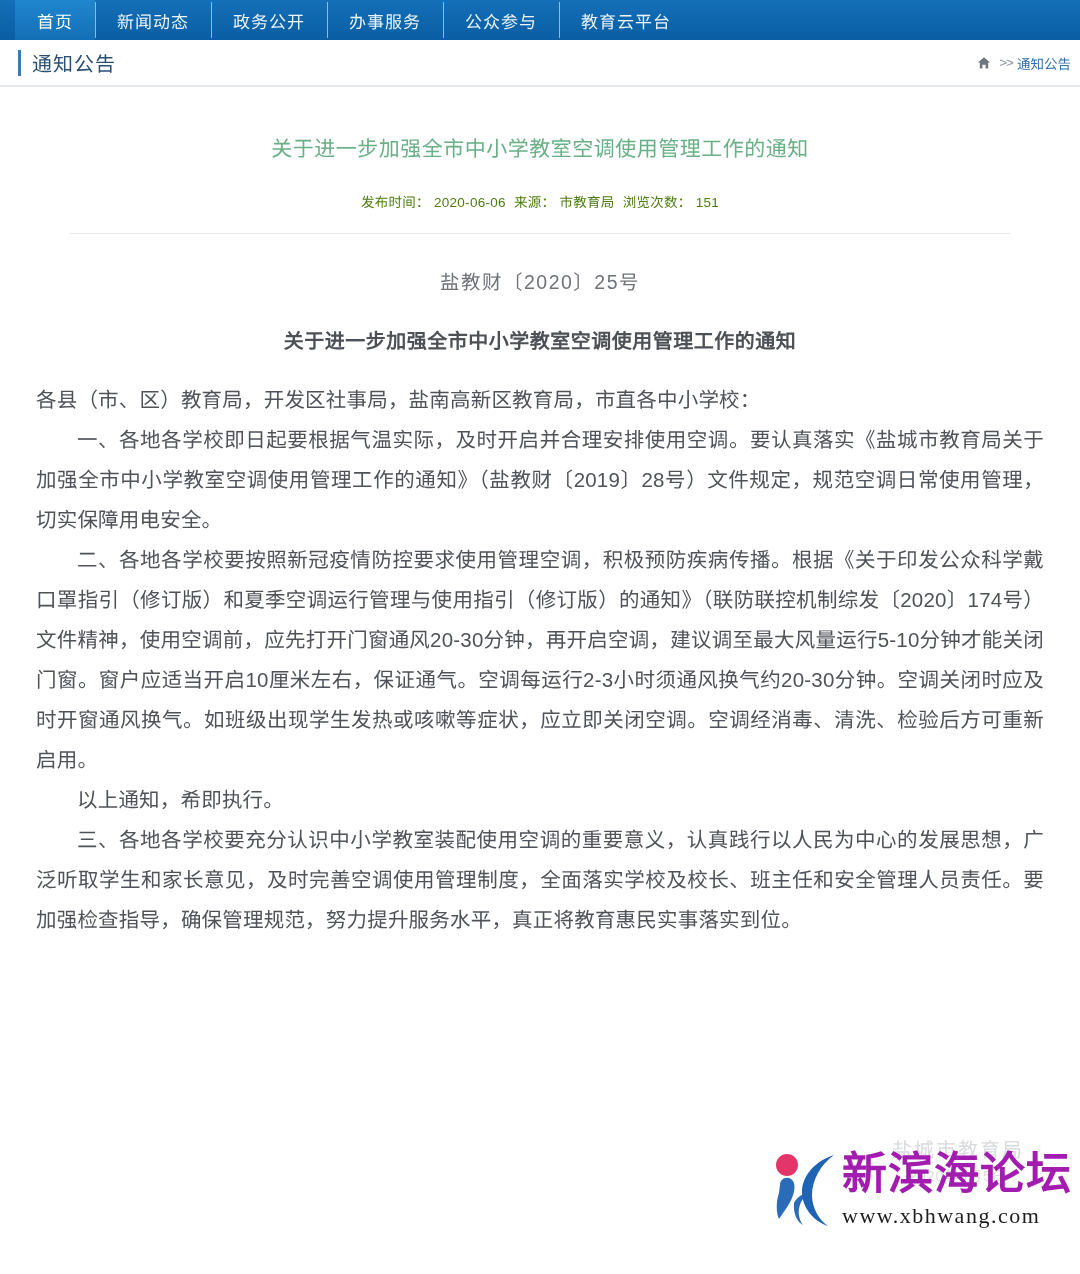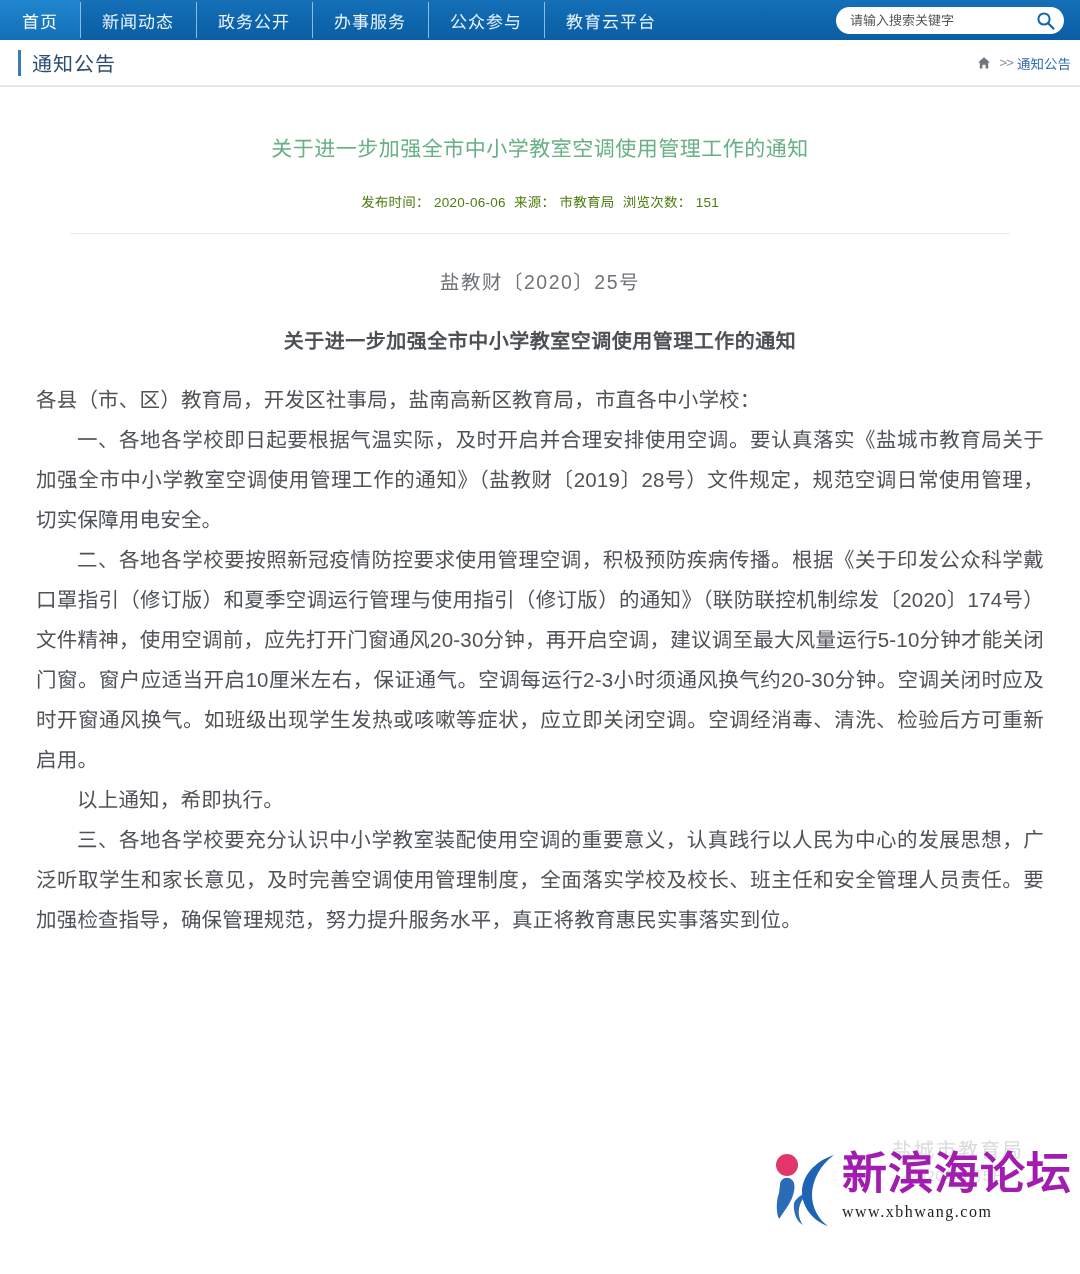--- a/index.html
+++ b/index.html
@@ -17,20 +17,21 @@
   }
 
   
   .topnav {
     height: 40px;
     background: linear-gradient(to bottom, #1570b8 0%, #0e66ad 50%, #0b5ea3 100%);
     display: flex;
     align-items: stretch;
     position: relative;
     overflow: hidden;
+    padding-left: 15px;
   }
   .nav-item {
     display: flex;
     align-items: center;
     justify-content: center;
     color: #eaf4fc;
     font-size: 17px;
     letter-spacing: 1px;
     padding: 0 22px;
     position: relative;
@@ -234,21 +235,21 @@
     color: #a21caf;
     letter-spacing: 1px;
     line-height: 1;
     white-space: nowrap;
   }
   .wm-url {
     position: absolute;
     left: 86px;
     top: 58px;
     font-family: "Liberation Serif", "DejaVu Serif", serif;
-    font-size: 16px;
+    font-size: 22px;
     color: #1d1d1d;
     letter-spacing: 1.5px;
     white-space: nowrap;
   }
 </style>
 </head>
 <body>
 
 <div class="topnav">
   <div class="nav-item active">
@@ -265,29 +266,20 @@
   </div>
   <div class="nav-item">
     <span>公众参与</span>
   </div>
   <div class="nav-item">
     <span>教育云平台</span>
   </div>
 
   <div class="nav-spacer"></div>
 
-  <div class="searchbox">
-    <input class="search-input" type="text" placeholder="请输入搜索关键字" style="">
-    <button class="search-btn">
-      <svg width="19" height="19" viewBox="0 0 19 19">
-        <circle cx="8" cy="8" r="5.6" fill="none" stroke="#1166ad" stroke-width="2"></circle>
-        <line x1="12.2" y1="12.2" x2="17.4" y2="17.6" stroke="#1166ad" stroke-width="2.2" stroke-linecap="round"></line>
-      </svg>
-    </button>
-  </div>
 </div>
 
 <div class="pagehead">
   <div class="col-title">
     <span class="bar"></span>
     <span>通知公告</span>
   </div>
   <div class="crumb-spacer"></div>
   <div class="breadcrumb">
     <span class="home-ico">

